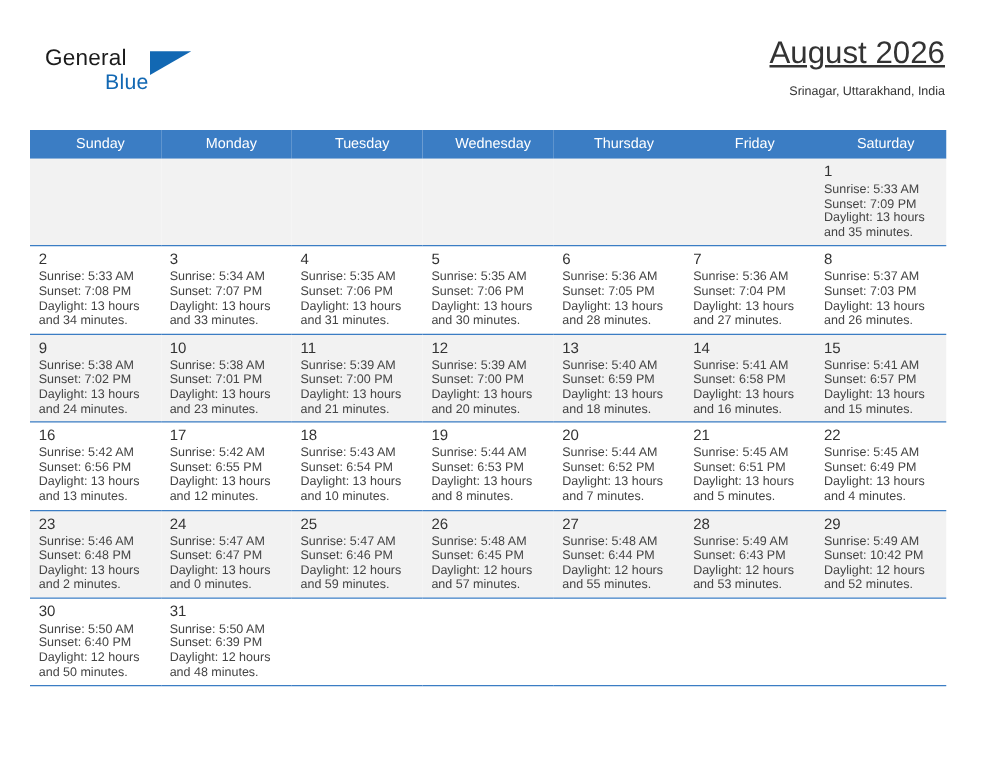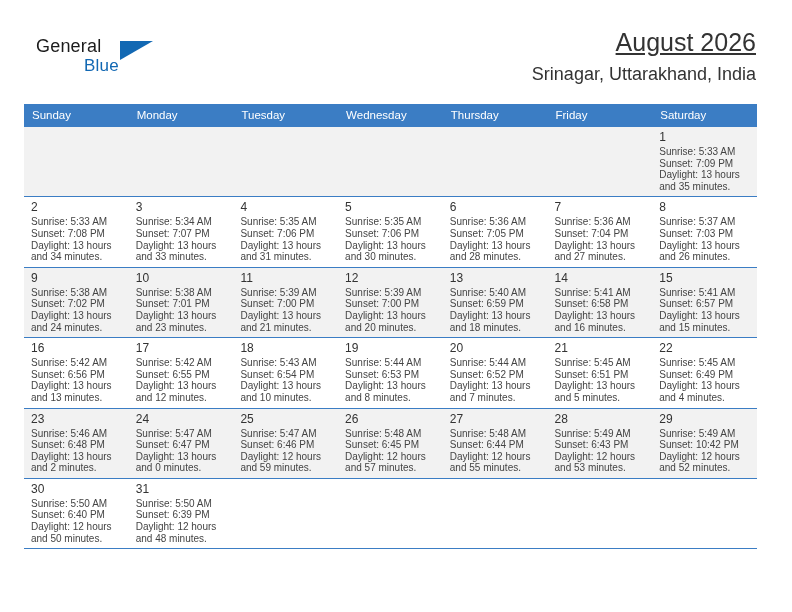--- a/index.html
+++ b/index.html
@@ -70,42 +70,42 @@
     text-align: right;
   }
   .cal-title {
     font-size: 25px;
     color: #333333;
     line-height: 32px;
     white-space: nowrap;
     text-decoration: underline;
   }
   .cal-subtitle {
-    font-size: 18px;
+    font-size: 10px;
     color: #333333;
     line-height: 20px;
     margin-top: 6px;
     white-space: nowrap;
   }
 
   
   .calendar {
     position: absolute;
     left: 24px;
     top: 104px;
     width: 733px;
     border-collapse: collapse;
     table-layout: fixed;
   }
   .calendar th {
     background: #3b7dc4;
     color: #ffffff;
     font-size: 11.5px;
     font-weight: normal;
-    text-align: left;
+    text-align: center;
     padding: 5px 0 6px 8px;
     height: 12px;
     border: none;
   }
   .calendar td {
     vertical-align: top;
     padding: 0;
     border: none;
     border-bottom: 1px solid #3b7dc4;
     height: 66px;

